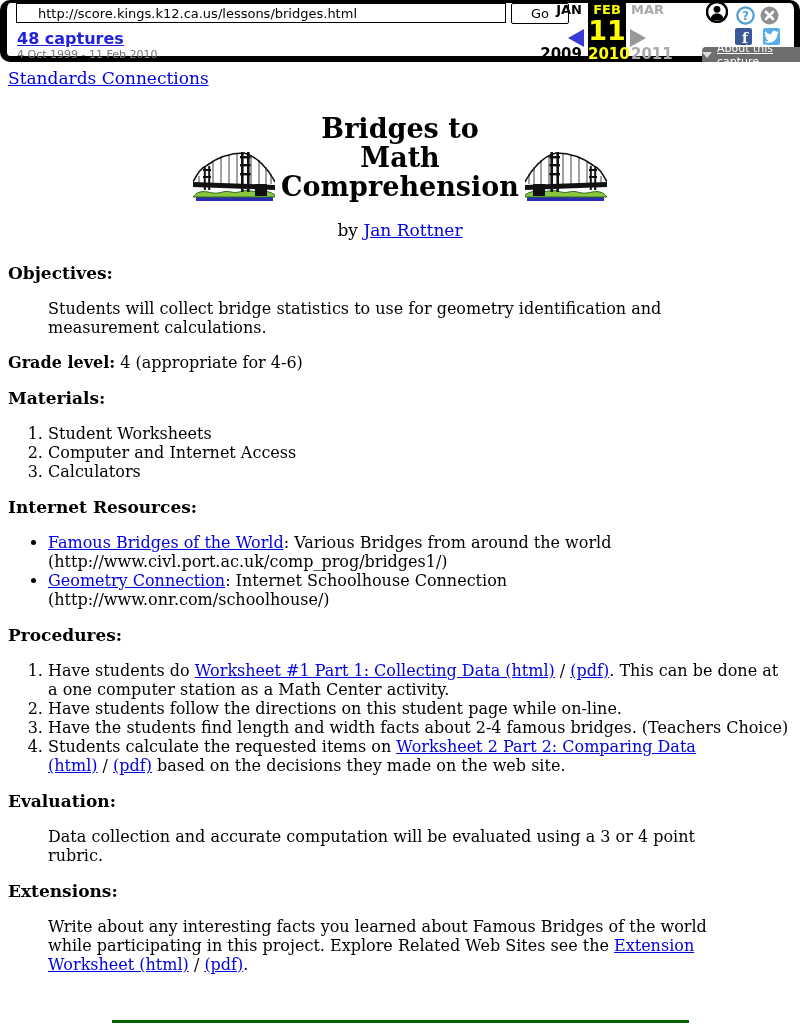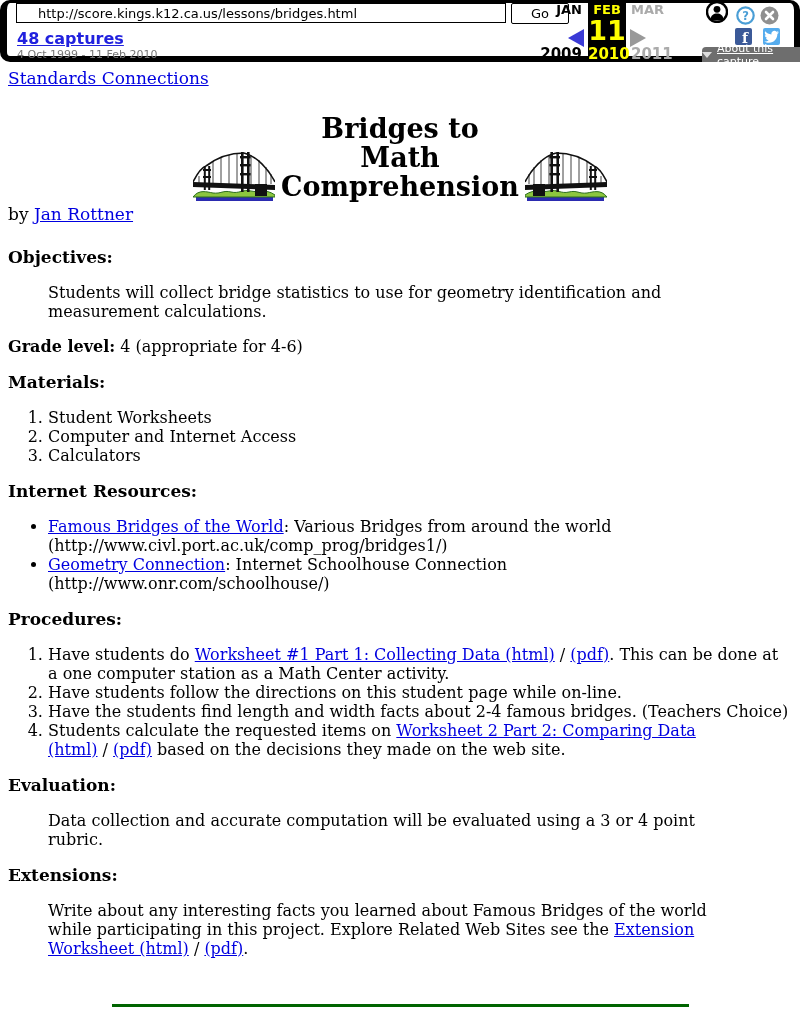--- a/index.html
+++ b/index.html
@@ -49,21 +49,21 @@
 
   
   .page{padding:0 8px;font-size:16px;line-height:19px;}
   .hdr-row{margin-top:6px;display:flex;justify-content:space-between;font-size:17px;line-height:20px;}
   .hdr-row .green{color:#008000;}
   .hdr-row .right{margin-right:-8px;white-space:nowrap;}
   .title-wrap{margin-top:26px;display:flex;justify-content:center;align-items:flex-end;gap:6px;}
   .title-text{text-align:center;font-weight:bold;font-size:27px;line-height:29px;}
   .bridge{margin-bottom:-2px;}
   .bridge.flip{transform:scaleX(-1);}
-  .byline{margin-top:4px;font-size:17px;}
+  .byline{text-align:center;margin-top:20px;font-size:17px;}
   .hd{font-weight:bold;font-size:17px;margin:16px 0;line-height:20px;}
   .hd.first{margin-top:23px;}
   .bq{margin:16px 40px;}
   .para{margin:16px 0;}
   ol,ul{margin:16px 0;padding-left:40px;}
   li{line-height:19px;}
   .footer-rule{border:0;height:3px;background:#006400;width:577px;margin:0 auto;}
   .rule1{margin-top:46px;}
 </style>
 </head>

